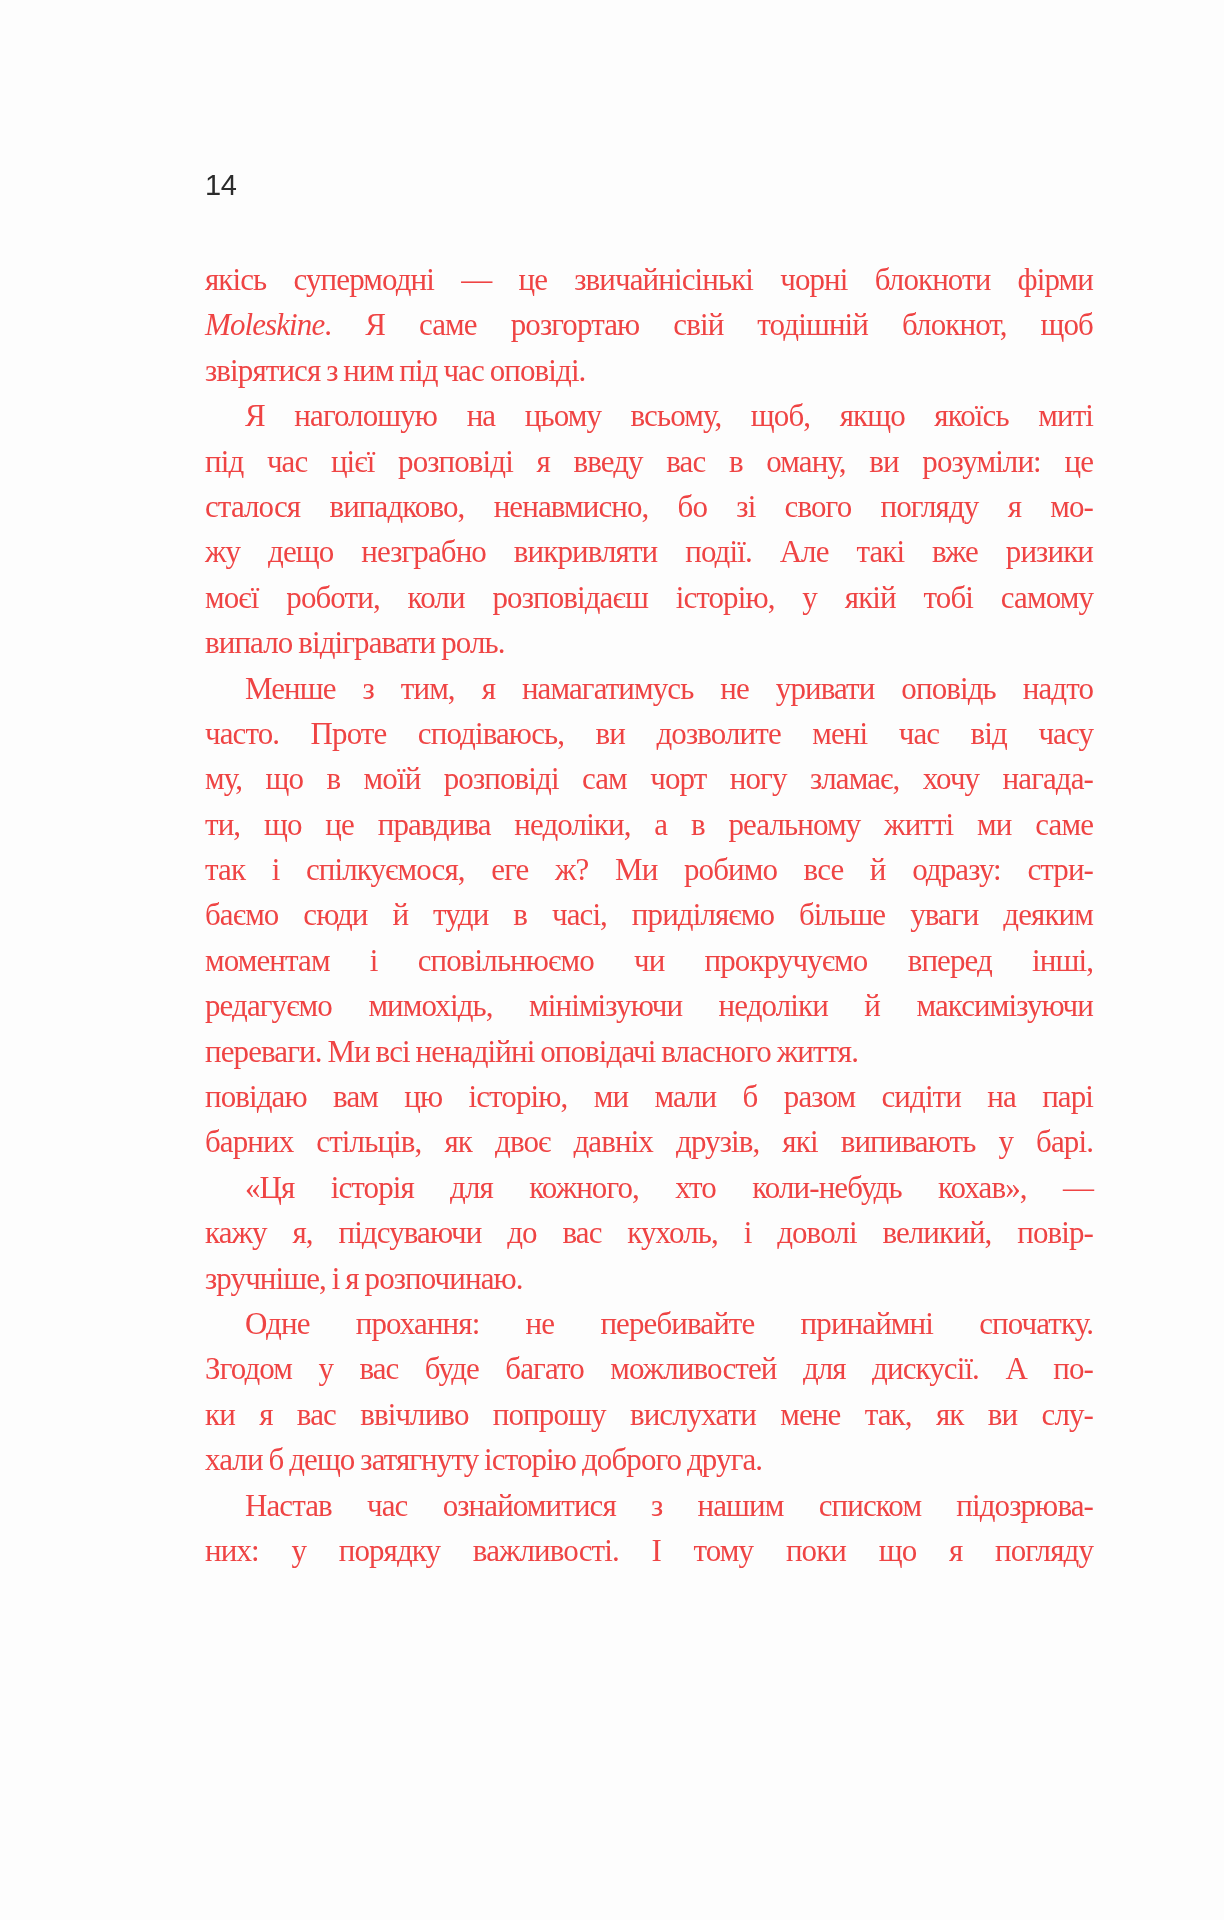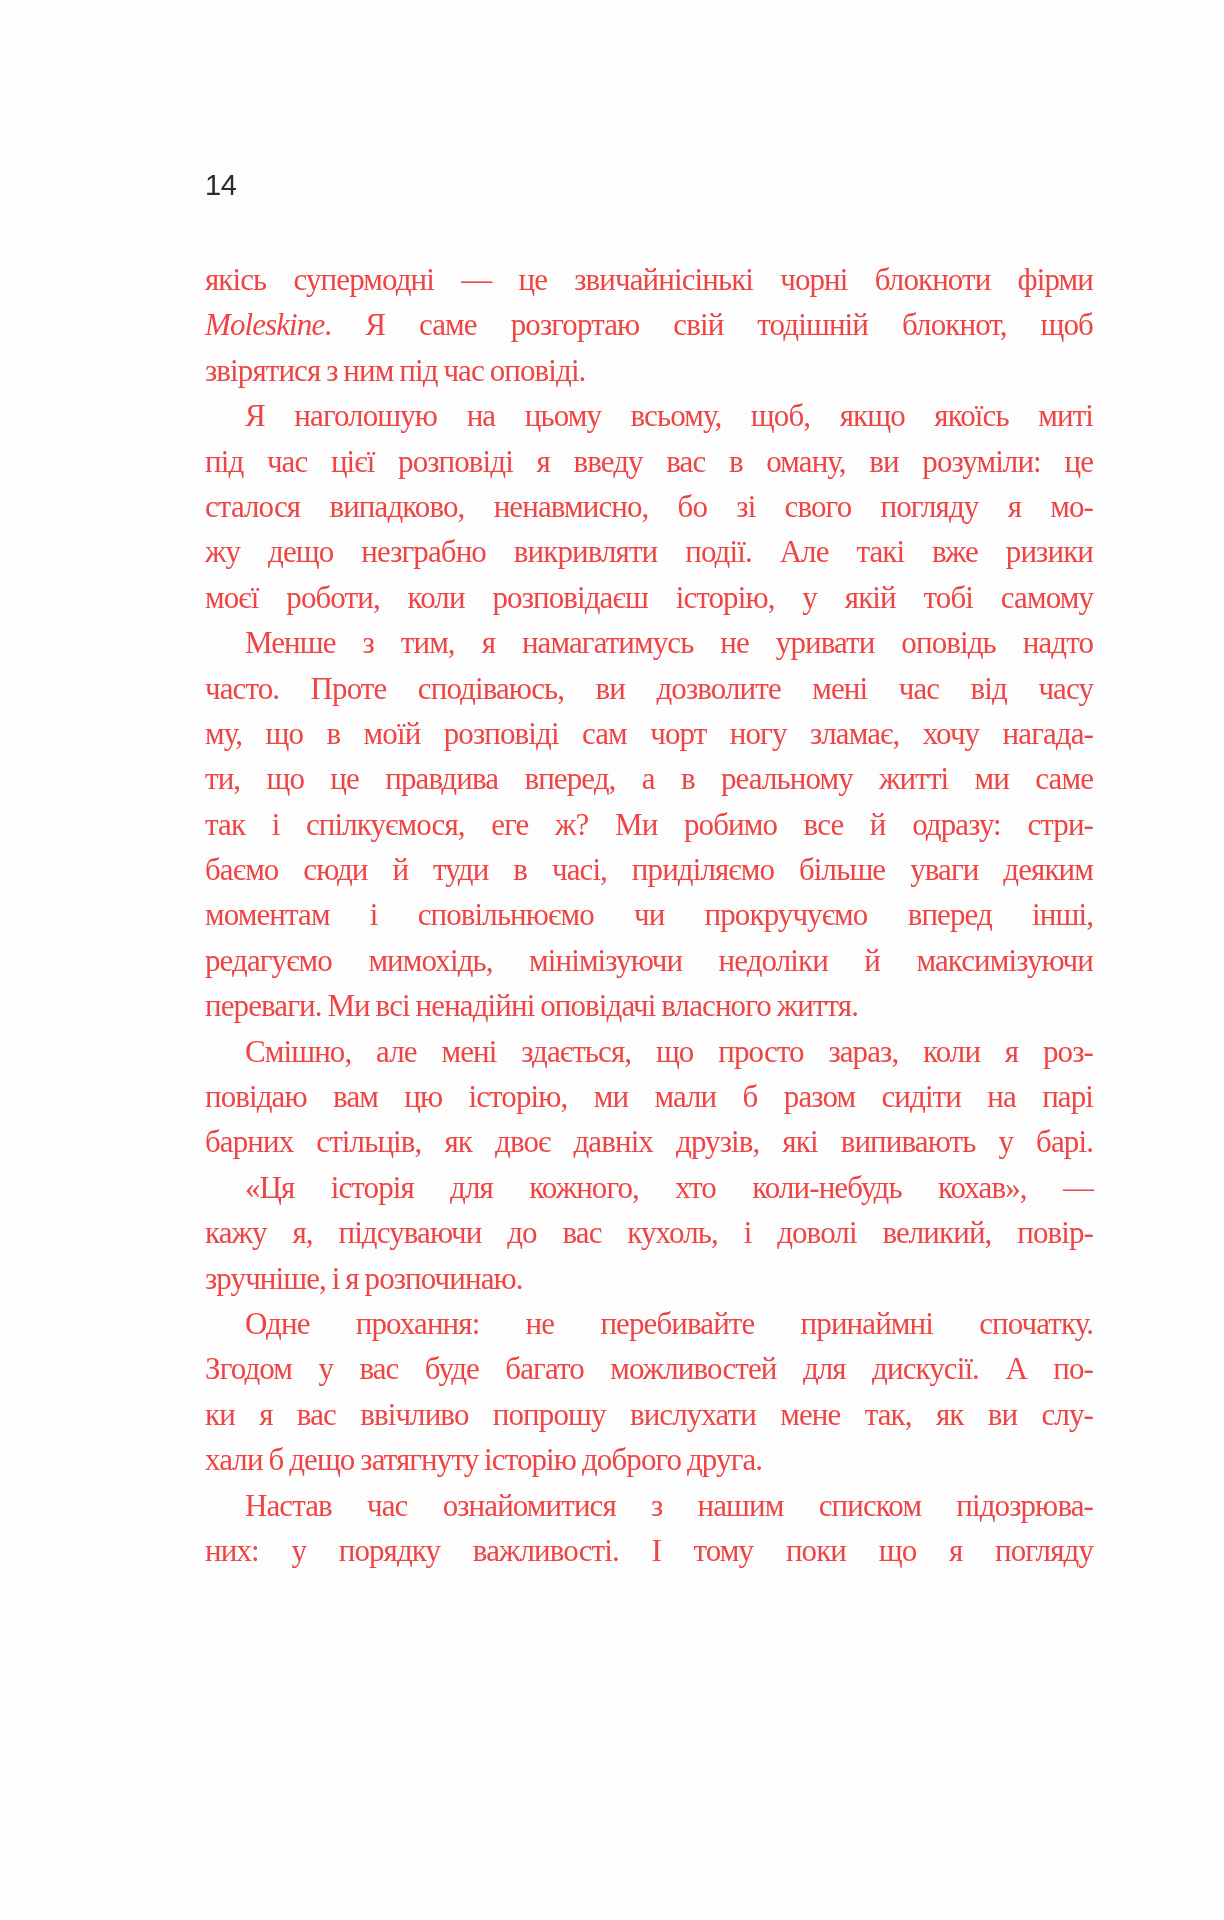--- a/index.html
+++ b/index.html
@@ -73,36 +73,36 @@
       <span class="line"><span class="italic">Moleskine</span><span>. Я саме розгортаю свій тодішній блокнот, щоб</span></span>
       <span class="line last">звірятися з ним під час оповіді.</span>
     </div>
 
     <div>
       <span class="line indent">Я наголошую на цьому всьому, щоб, якщо якоїсь миті</span>
       <span class="line">під час цієї розповіді я введу вас в оману, ви розуміли: це</span>
       <span class="line">сталося випадково, ненавмисно, бо зі свого погляду я мо-</span>
       <span class="line">жу дещо незграбно викривляти події. Але такі вже ризики</span>
       <span class="line">моєї роботи, коли розповідаєш історію, у якій тобі самому</span>
+      <span class="line last">випало відігравати роль.</span>
     </div>
 
     <div>
       <span class="line indent">Менше з тим, я намагатимусь не уривати оповідь надто</span>
       <span class="line">часто. Проте сподіваюсь, ви дозволите мені час від часу</span>
       <span class="line">му, що в моїй розповіді сам чорт ногу зламає, хочу нагада-</span>
-      <span class="line">ти, що це правдива вперед, а в реальному житті ми саме</span>
+      <span class="line">ти, що це правдива недоліки, а в реальному житті ми саме</span>
       <span class="line">так і спілкуємося, еге ж? Ми робимо все й одразу: стри-</span>
       <span class="line">баємо сюди й туди в часі, приділяємо більше уваги деяким</span>
       <span class="line">моментам і сповільнюємо чи прокручуємо вперед інші,</span>
       <span class="line">редагуємо мимохідь, мінімізуючи недоліки й максимізуючи</span>
       <span class="line last">переваги. Ми всі ненадійні оповідачі власного життя.</span>
     </div>
 
     <div>
-      <span class="line indent">Смішно, але мені здається, що просто зараз, коли я роз-</span>
       <span class="line">повідаю вам цю історію, ми мали б разом сидіти на парі</span>
       <span class="line">барних стільців, як двоє давніх друзів, які випивають у барі.</span>
     </div>
 
     <div>
       <span class="line indent">«Ця історія для кожного, хто коли-небудь кохав», —</span>
       <span class="line">кажу я, підсуваючи до вас кухоль, і доволі великий, повір-</span>
       <span class="line last">зручніше, і я розпочинаю.</span>
     </div>
 

